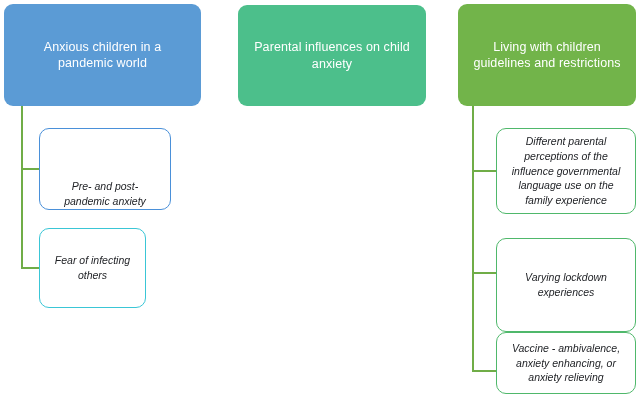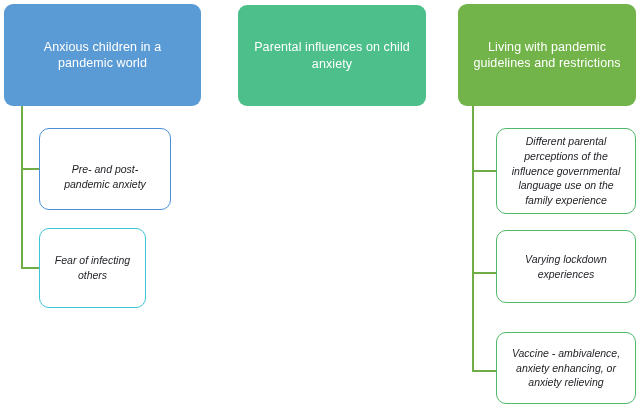--- a/index.html
+++ b/index.html
@@ -70,44 +70,44 @@
     border-radius: 10px;
     border: 1.4px solid #4A90D9;
     display: flex;
     align-items: center;
     justify-content: center;
     text-align: center;
     font-style: italic;
     font-size: 10.5px;
     line-height: 1.42;
     color: #222428;
-    padding: 17px 9px;
+    padding: 0 9px;
   }
   .sub-label { display: block; width: 100%; }
 
   #sub-box-l1 {
     left: 39px; top: 128px; width: 132px; height: 82px;
     border-color: #4A90D9;
     align-items: flex-end;
   }
   #sub-box-l2 {
     left: 39px; top: 228px; width: 107px; height: 80px;
     border-color: #3AC6D6;
   }
 
   #sub-box-r1 {
     left: 496px; top: 128px; width: 140px; height: 86px;
     border-color: #4FB86B;
   }
   #sub-box-r2 {
-    left: 496px; top: 230px; width: 140px; height: 73px;
+    left: 496px; top: 238px; width: 140px; height: 94px;
     border-color: #4FB86B;
   }
   #sub-box-r3 {
-    left: 496px; top: 332px; width: 140px; height: 72px;
+    left: 496px; top: 332px; width: 140px; height: 62px;
     border-color: #4FB86B;
   }
 
   
   .connector {
     position: absolute;
     background: #70AD47;
   }
   .v-line { width: 2px; }
   .h-line { height: 2px; }
@@ -139,21 +139,21 @@
 
   <div class="theme-box" id="theme-box-1">
     <span class="theme-label">Anxious children in a pandemic world</span>
   </div>
 
   <div class="theme-box" id="theme-box-2">
     <span class="theme-label">Parental influences on child anxiety</span>
   </div>
 
   <div class="theme-box" id="theme-box-3">
-    <span class="theme-label">Living with pandemic guidelines and restrictions</span>
+    <span class="theme-label">Living with children guidelines and restrictions</span>
   </div>
 
   <div class="sub-box" id="sub-box-l1">
     <span class="sub-label">Pre- and post-pandemic anxiety</span>
   </div>
 
   <div class="sub-box" id="sub-box-l2">
     <span class="sub-label">Fear of infecting others</span>
   </div>
 

